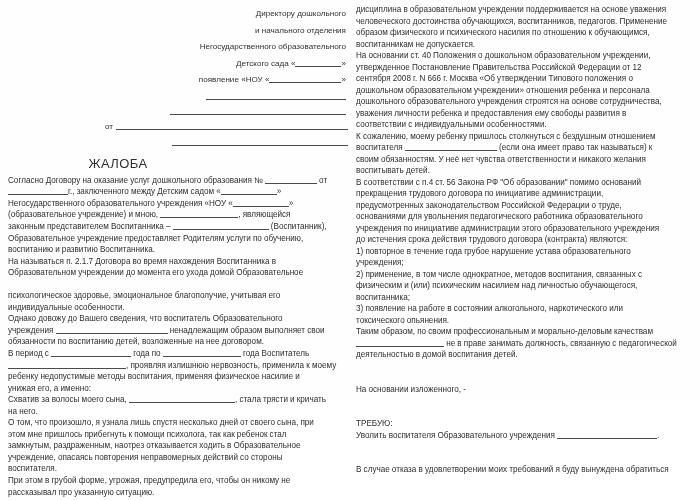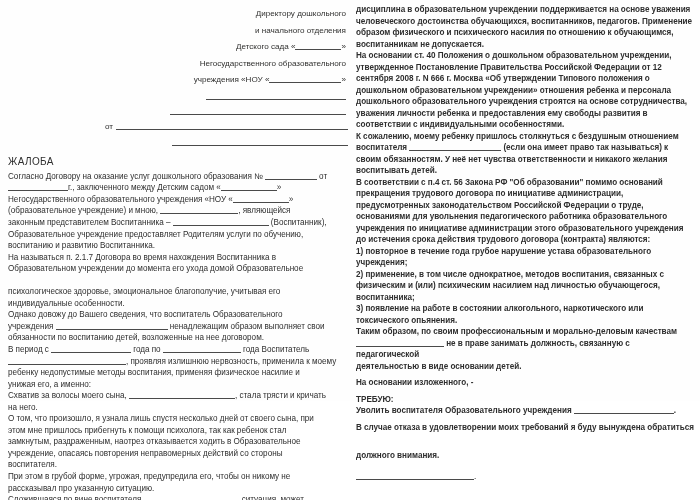--- a/index.html
+++ b/index.html
@@ -70,43 +70,42 @@
   .from-row {
     text-align: right;
     font-size: 8.1px;
     line-height: 15.2px;
     white-space: nowrap;
   }
   .from-row .lbl { margin-right: 3px; }
 
   
   .doc-title {
-    text-align: left;
-    font-size: 10px;
+    text-align: center;
+    font-size: 13px;
     letter-spacing: 0.4px;
     margin: 6px 0 4px 0;
     padding-right: 120px;
     color: #2f2f2f;
   }
 
   
   .body-text p {
     margin: 0;
     font-size: 8.15px;
     line-height: 11.55px;
     text-align: left;
     color: #2e2e2e;
     word-spacing: -0.1px;
   }
   .body-text p.gap {
-    margin-top: 5px;
+    margin-top: 23px;
   }
   .col-right .body-text p {
     line-height: 11.5px;
-    font-weight: bold;
   }
 
   
   .sig-rule {
     margin-top: 10px;
     font-size: 8.15px;
     line-height: 11.5px;
   }
 
   
@@ -115,26 +114,26 @@
 </head>
 <body>
 
 <div id="page">
 
   <div class="col col-left">
 
     <div class="addressee">
       <div class="aline">Директору дошкольного</div>
       <div class="aline">и начального отделения</div>
+      <div class="aline">Негосударственного образовательного</div>
       <div class="aline">
         <span>Детского сада «</span><span class="blank" style="width:46px"></span><span>»</span>
       </div>
-      <div class="aline">Негосударственного образовательного</div>
       <div class="aline">
-        <span>учреждения «НОУ «</span><span class="blank" style="width:72px"></span><span>»</span>
+        <span>появление «НОУ «</span><span class="blank" style="width:72px"></span><span>»</span>
       </div>
       <div class="aline blankline">
         <span class="rule" style="width:140px"></span>
       </div>
       <div class="aline blankline">
         <span class="rule" style="width:176px"></span>
       </div>
     </div>
 
     <div class="from-row">
@@ -160,21 +159,21 @@
 
   <div class="col col-right">
     <div class="body-text" style="padding-top:4px">
         <p><span>дисциплина в образовательном учреждении поддерживается на основе уважения</span><br><span>человеческого достоинства обучающихся, воспитанников, педагогов. Применение</span><br><span>образом физического и психического насилия по отношению к обучающимся,</span><br><span>воспитанникам не допускается.</span></p>
         <p><span>На основании ст. 40 Положения о дошкольном образовательном учреждении,</span><br><span>утвержденное Постановление Правительства Российской Федерации от 12</span><br><span>сентября 2008 г. N 666 г. Москва «Об утверждении Типового положения о</span><br><span>дошкольном образовательном учреждении» отношения ребенка и персонала</span><br><span>дошкольного образовательного учреждения строятся на основе сотрудничества,</span><br><span>уважения личности ребенка и предоставления ему свободы развития в</span><br><span>соответствии с индивидуальными особенностями.</span></p>
         <p><span>К сожалению, моему ребенку пришлось столкнуться с бездушным отношением</span><br><span>воспитателя </span><span class="blank" style="width: 92px;"></span><span> (если она имеет право так называться) к</span><br><span>своим обязанностям. У неё нет чувства ответственности и никакого желания</span><br><span>воспитывать детей.</span></p>
         <p><span>В соответствии с п.4 ст. 56 Закона РФ "Об образовании" помимо оснований</span><br><span>прекращения трудового договора по инициативе администрации,</span><br><span>предусмотренных законодательством Российской Федерации о труде,</span><br><span>основаниями для увольнения педагогического работника образовательного</span><br><span>учреждения по инициативе администрации этого образовательного учреждения</span><br><span>до истечения срока действия трудового договора (контракта) являются:</span></p>
         <p><span>1) повторное в течение года грубое нарушение устава образовательного</span><br><span>учреждения;</span></p>
         <p><span>2) применение, в том числе однократное, методов воспитания, связанных с</span><br><span>физическим и (или) психическим насилием над личностью обучающегося,</span><br><span>воспитанника;</span></p>
         <p><span>3) появление на работе в состоянии алкогольного, наркотического или</span><br><span>токсического опьянения.</span></p>
-        <p><span>Таким образом, по своим профессиональным и морально-деловым качествам</span><br><span class="blank" style="width: 88px;"></span><span> не в праве занимать должность, связанную с педагогической</span><br><span>деятельностью в виде основании детей.</span></p>
+        <p><span>Таким образом, по своим профессиональным и морально-деловым качествам</span><br><span class="blank" style="width: 88px;"></span><span> не в праве занимать должность, связанную с педагогической</span><br><span>деятельностью в домой воспитания детей.</span></p>
         <p class="gap"><span>На основании изложенного, -</span></p>
         <p class="gap"><span>ТРЕБУЮ:</span></p>
         <p><span>Уволить воспитателя Образовательного учреждения </span><span class="blank" style="width: 100px;"></span><span>.</span></p>
         <p class="gap"><span>В случае отказа в удовлетворении моих требований я буду вынуждена обратиться</span><br></p>
         <p class="gap"><br><span>должного внимания.</span></p>
       </div>
 
     <div class="sig-rule">
       <span class="rule" style="width: 118px;"></span><span>.</span>
     </div>

